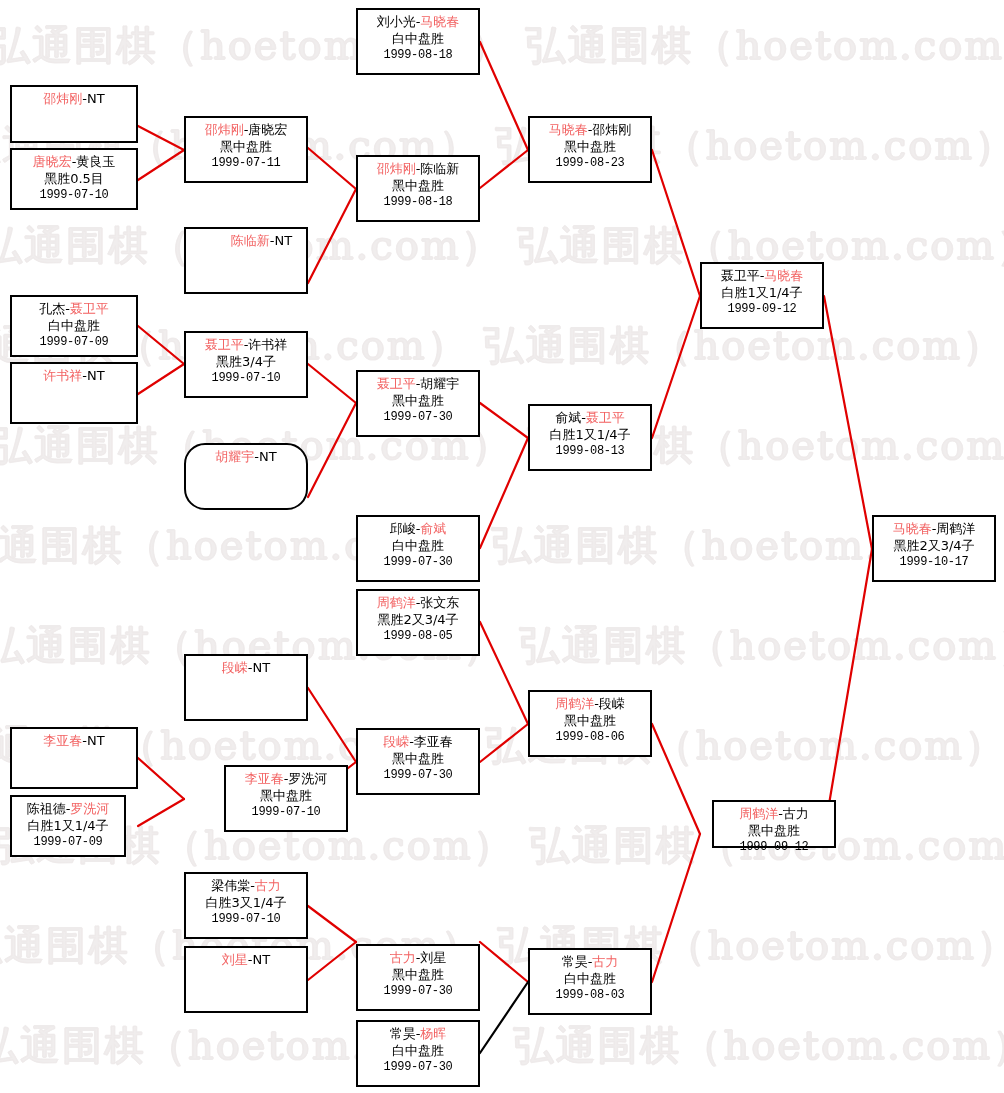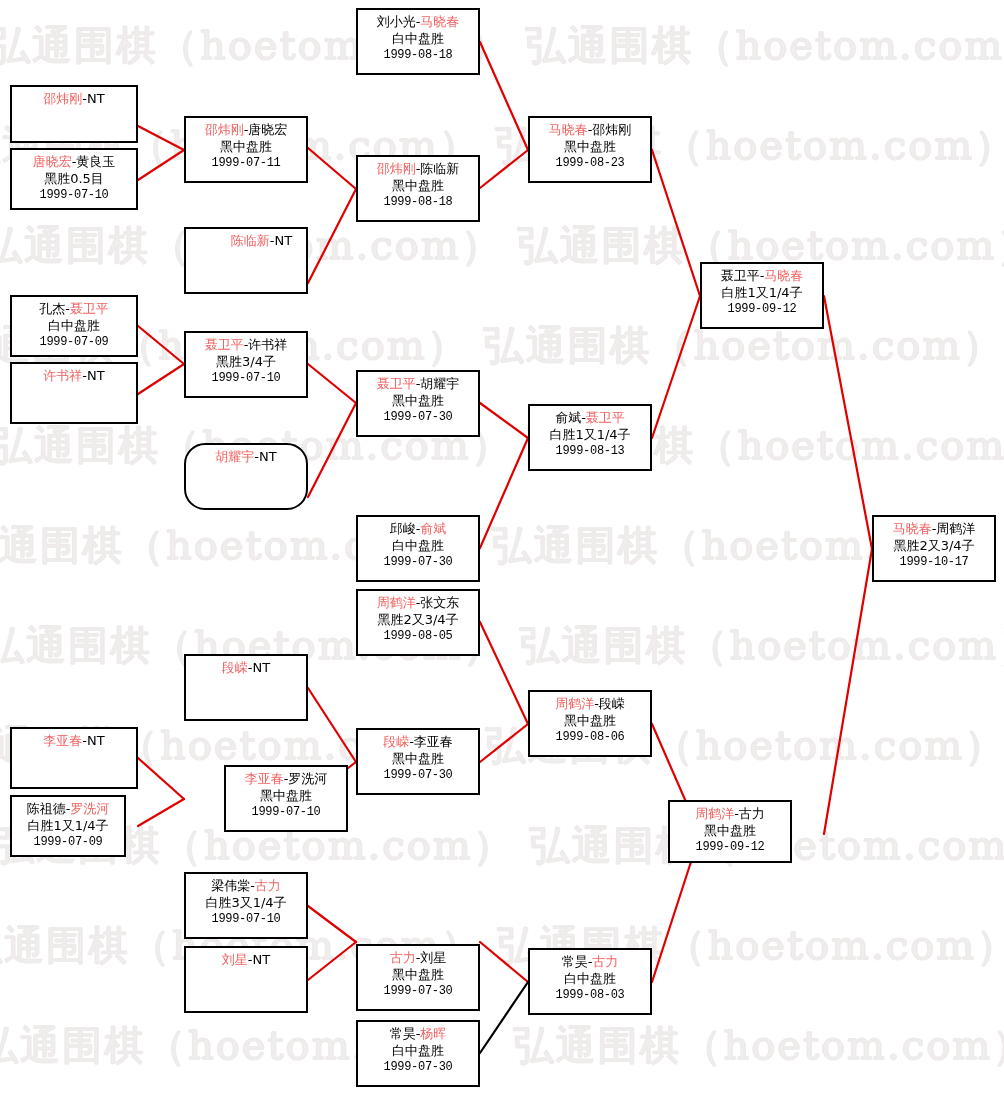--- a/index.html
+++ b/index.html
@@ -251,21 +251,21 @@
       <div class="match-box" style="left: 356px; top: 1020px; width: 124px; height: 67px;">
         <div class="players"><span class="lose">常昊</span><span class="dash">-</span><span class="win">杨晖</span></div>
         <div class="result">白中盘胜</div>
         <div class="mdate">1999-07-30</div>
       </div>
       <div class="match-box" style="left: 528px; top: 948px; width: 124px; height: 67px;">
         <div class="players"><span class="lose">常昊</span><span class="dash">-</span><span class="win">古力</span></div>
         <div class="result">白中盘胜</div>
         <div class="mdate">1999-08-03</div>
       </div>
-      <div class="match-box" style="left: 668px; top: 800px; width: 124px; height: 63px;">
+      <div class="match-box" style="left: 712px; top: 800px; width: 124px; height: 48px;">
         <div class="players"><span class="win">周鹤洋</span><span class="dash">-</span><span class="lose">古力</span></div>
         <div class="result">黑中盘胜</div>
         <div class="mdate">1999-09-12</div>
       </div>
       <div class="match-box" style="left: 872px; top: 515px; width: 124px; height: 67px;">
         <div class="players"><span class="win">马晓春</span><span class="dash">-</span><span class="lose">周鹤洋</span></div>
         <div class="result">黑胜2又3/4子</div>
         <div class="mdate">1999-10-17</div>
       </div>
     </div>

